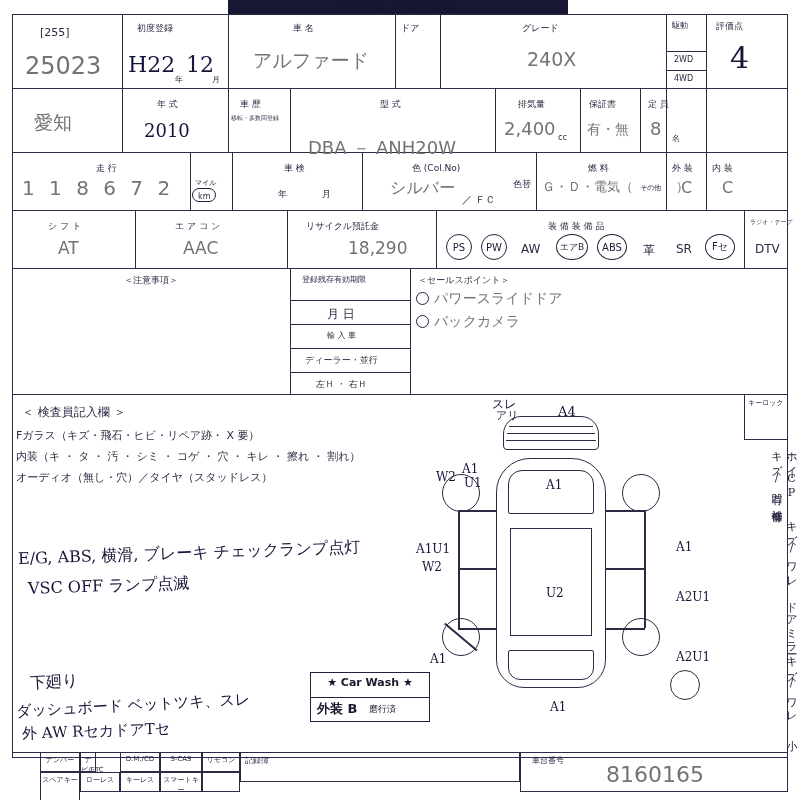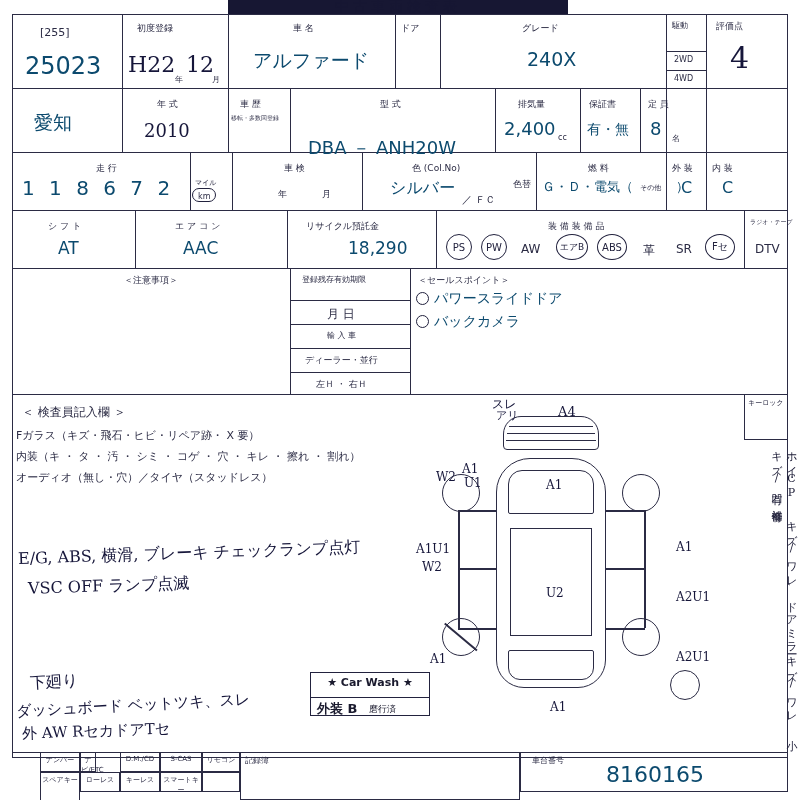--- a/index.html
+++ b/index.html
@@ -10,21 +10,21 @@
     font-family:"DejaVu Sans", sans-serif;
     color:#1a1a2e;
     position:relative;
     overflow:hidden;
   }
   .sheet {
     position:absolute; left:0; top:0; width:800px; height:800px;
   }
   .bx { position:absolute; border:1px solid #2b2b44; }
   .lbl { position:absolute; font-size:9px; color:#2b2b44; white-space:nowrap; }
-  .val { position:absolute; white-space:nowrap; color:#0c4a6e; }
+  .val { position:absolute; white-space:nowrap; color:#737373; }
   .hand { font-family:"DejaVu Serif", serif; color:#16163a; }
 
   
   .titlebar {
     position:absolute; left:228px; top:0px; width:340px; height:14px;
     background:#171733;
   }
   .titletext {
     position:absolute; left:232px; top:-2px; width:332px; height:16px;
     color:#171733; font-size:14px; letter-spacing:4px; text-align:center;
@@ -274,21 +274,21 @@
     <div class="hand" style="position:absolute; left:6px; top:142px; font-size:12px;">A1U1</div>
     <div class="hand" style="position:absolute; left:12px; top:160px; font-size:12px;">W2</div>
     <div class="hand" style="position:absolute; left:266px; top:140px; font-size:12px;">A1</div>
     <div class="hand" style="position:absolute; left:266px; top:190px; font-size:12px;">A2U1</div>
     <div class="hand" style="position:absolute; left:266px; top:250px; font-size:12px;">A2U1</div>
     <div class="hand" style="position:absolute; left:20px; top:252px; font-size:12px;">A1</div>
     <div class="hand" style="position:absolute; left:140px; top:300px; font-size:12px;">A1</div>
     <div class="hand" style="position:absolute; left:136px; top:186px; font-size:12px;">U2</div>
   </div>
 
-  <div class="carwash" style="left:310px; top:672px; width:120px; height:44px;">
+  <div class="carwash" style="left:310px; top:672px; width:120px; height:50px;">
     <div class="cw-top">★ Car Wash ★</div>
     <div class="cw-div" style="top:24px;"></div>
     <div class="cw-bot" style="position:absolute; top:24px; left:6px; font-size:13px; font-weight:bold;">外装 B</div>
     <div style="position:absolute; top:30px; left:58px; font-size:9px;">磨行済</div>
   </div>
 
   <div class="hline" style="left:12px; top:752px; width:776px;"></div>
 
   <div class="smallbox" style="left:40px; top:752px; width:40px; height:20px;">
     <div class="sb-t">ナンバー</div>
@@ -312,21 +312,21 @@
     <div class="sb-t">S-CAS</div>
   </div>
   <div class="smallbox" style="left:160px; top:772px; width:42px; height:20px;">
     <div class="sb-t">スマートキー</div>
   </div>
   <div class="smallbox" style="left:202px; top:752px; width:38px; height:20px;">
     <div class="sb-t">リモコン</div>
   </div>
   <div class="smallbox" style="left:202px; top:772px; width:38px; height:20px;"></div>
 
-  <div class="smallbox" style="left:240px; top:752px; width:280px; height:48px; font-size:8px;">
+  <div class="smallbox" style="left:240px; top:752px; width:280px; height:30px; font-size:8px;">
     <div class="sb-t" style="text-align:left; padding-left:4px;">記録簿</div>
   </div>
 
   <div class="smallbox" style="left:520px; top:752px; width:268px; height:40px; font-size:8px;">
     <div class="sb-t" style="text-align:left; padding-left:11px;">車台番号</div>
   </div>
   <div class="val" style="left:606px; top:762px; font-size:22px;">8160165</div>
 
 </div>
 

